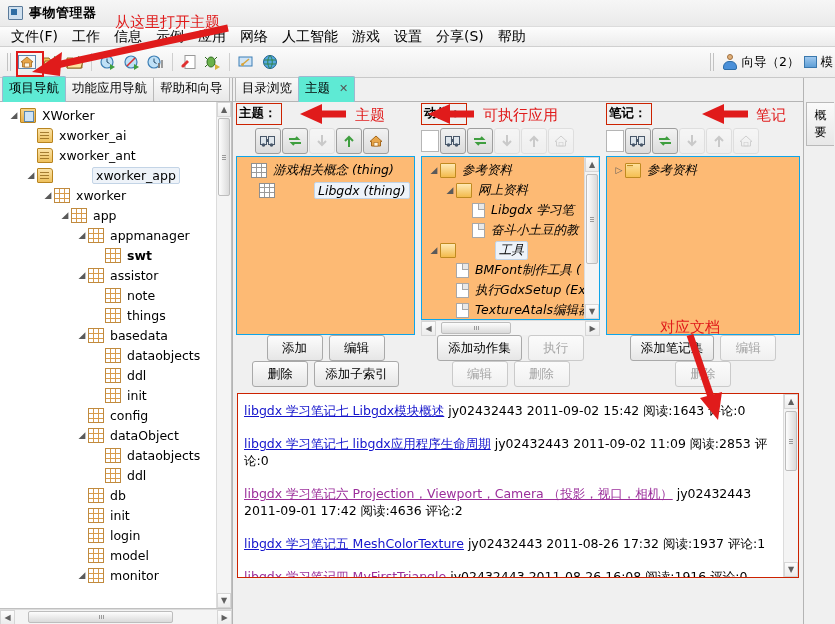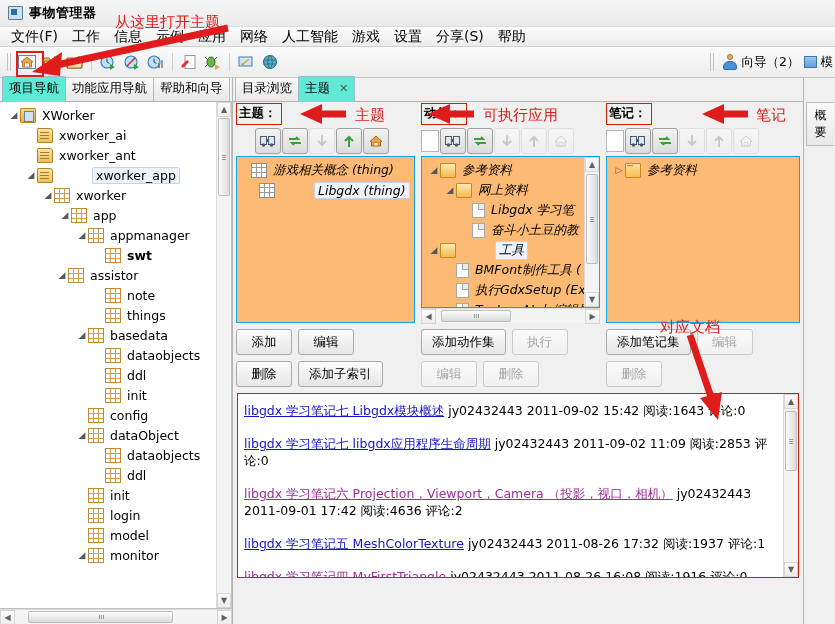--- a/index.html
+++ b/index.html
@@ -136,21 +136,21 @@
   .collabel{ font-size:12.5px; font-weight:bold; border:1px solid #cc2200; padding:1px 4px 2px 2px; }
   .coltb { height:30px; display:flex; align-items:center; gap:1px; }
   .sbtn { width:26px;height:26px;border:1px solid #c9c9c9;border-radius:3px;
      background:linear-gradient(to bottom,#fdfdfd,#ededed);display:flex;align-items:center;justify-content:center;
      cursor:pointer;}
   .sbtn.on { border-color:#9e9e9e; background:linear-gradient(to bottom,#f2f2f2,#dcdcdc); }
   .sbtn.dis { opacity:.45; }
   .txtfield{width:18px;height:22px;border:1px solid #b5b5b5;background:#fff;}
   .panel{ flex:1; background:#fdba74; border:1px solid #0ea5e9; position:relative; overflow:hidden;font-style:italic; }
 
-  .btnrow{ display:flex; gap:6px; margin-top:6px; }
+  .btnrow{ display:flex; gap:6px; margin-top:0;justify-content:center; }
   .btn{
     min-width:56px; height:26px; padding:0 10px; font-size:12.5px;
     border:1px solid #a9a9a9; border-radius:3px;
     background:linear-gradient(to bottom,#fcfcfc 0%,#e6e6e6 100%);
     display:flex;align-items:center;justify-content:center;cursor:pointer;white-space:nowrap;
   }
   .btn.dis{ color:#a6a6a6; background:linear-gradient(to bottom,#fbfbfb,#f0f0f0); border-color:#cacaca; cursor:default;}
 
   
   #linklist{
@@ -339,21 +339,21 @@
           <div class="trow" style="padding-left: 76px;">
             <span class="arrow open"></span>
             <span class="ic ic-grid"></span>
             <span class="tlabel">appmanager</span>
           </div>
           <div class="trow" style="padding-left: 93px; font-weight: bold;">
             <span class="arrow "></span>
             <span class="ic ic-grid"></span>
             <span class="tlabel">swt</span>
           </div>
-          <div class="trow" style="padding-left: 56px;">
+          <div class="trow" style="padding-left: 76px;">
             <span class="arrow open"></span>
             <span class="ic ic-grid"></span>
             <span class="tlabel">assistor</span>
           </div>
           <div class="trow" style="padding-left: 93px;">
             <span class="arrow "></span>
             <span class="ic ic-grid"></span>
             <span class="tlabel">note</span>
           </div>
           <div class="trow" style="padding-left: 93px; text-align: right;">
@@ -393,20 +393,25 @@
           </div>
           <div class="trow" style="padding-left: 93px;">
             <span class="arrow "></span>
             <span class="ic ic-grid"></span>
             <span class="tlabel">dataobjects</span>
           </div>
           <div class="trow" style="padding-left: 93px;">
             <span class="arrow "></span>
             <span class="ic ic-grid"></span>
             <span class="tlabel">ddl</span>
+          </div>
+          <div class="trow" style="padding-left: 76px;">
+            <span class="arrow "></span>
+            <span class="ic ic-grid"></span>
+            <span class="tlabel">db</span>
           </div>
           <div class="trow" style="padding-left: 76px;">
             <span class="arrow "></span>
             <span class="ic ic-grid"></span>
             <span class="tlabel">init</span>
           </div>
           <div class="trow" style="padding-left: 76px;">
             <span class="arrow "></span>
             <span class="ic ic-grid"></span>
             <span class="tlabel">login</span>

